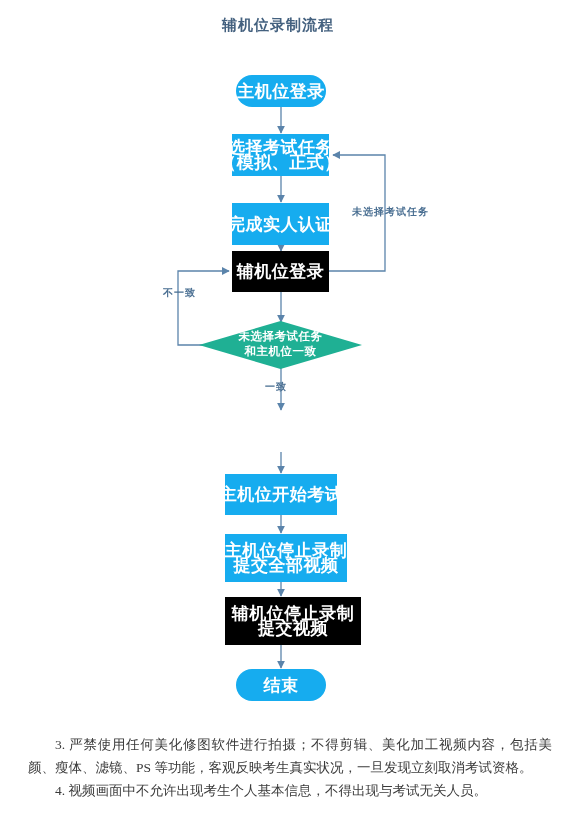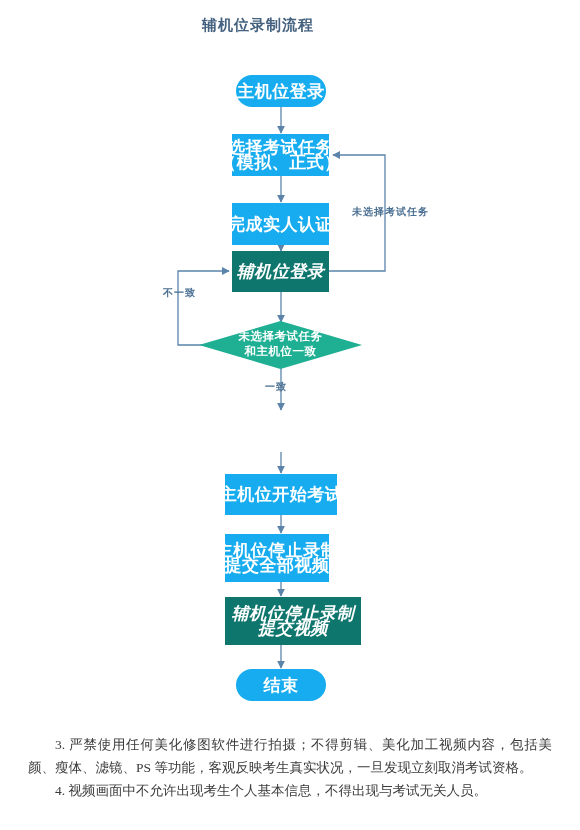--- a/index.html
+++ b/index.html
@@ -26,20 +26,21 @@
     position: absolute;
     left: 0;
     top: 16px;
     width: 516px;
     text-align: center;
     font-family: "Liberation Serif", "DejaVu Serif", serif;
     font-size: 15px;
     font-weight: bold;
     letter-spacing: 1px;
     color: #44617f;
+    padding-left: 20px;
   }
 
   
   .flow {
     position: absolute;
     left: 0;
     top: 55px;
     width: 580px;
     height: 660px;
   }
@@ -60,21 +61,21 @@
     color: #ffffff;
     font-weight: bold;
     font-size: 17px;
     line-height: 15px;
     letter-spacing: 0.5px;
     text-align: center;
     white-space: nowrap;
   }
   .node.blue  { background: #16ace f; }
   .node.blue  { background: #16acef; }
-  .node.green { background: #0f766e; font-style: italic; }
+  .node.green { background: #000000; }
   .node.pill  { border-radius: 17px; }
 
   
   .diamond {
     position: absolute;
     display: flex;
     flex-direction: column;
     align-items: center;
     justify-content: center;
     color: #ffffff;
@@ -180,21 +181,21 @@
         <div>未选择考试任务</div>
         <div>和主机位一致</div>
       </div>
     </div>
 
 
     <div class="node blue" style="left:225px; top:419px; width:112px; height:41px;">
       <span>主机位开始考试</span>
     </div>
 
-    <div class="node blue" style="left:225px; top:479px; width:104px; height:48px;">
+    <div class="node blue" style="left:225px; top:479px; width:122px; height:48px;">
       <span>主机位停止录制</span>
       <span>提交全部视频</span>
     </div>
 
     <div class="node green" style="left:225px; top:542px; width:136px; height:48px;">
       <span>辅机位停止录制</span>
       <span>提交视频</span>
     </div>
 
     <div class="node pill blue" style="left:236px; top:614px; width:90px; height:32px;align-items:center;">

